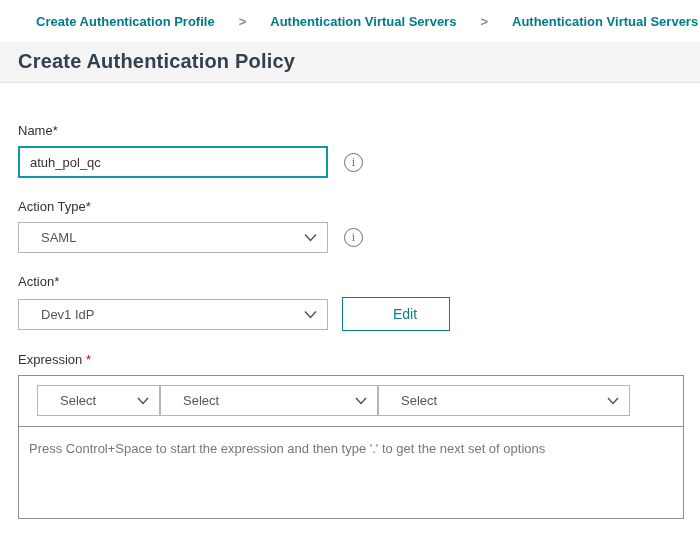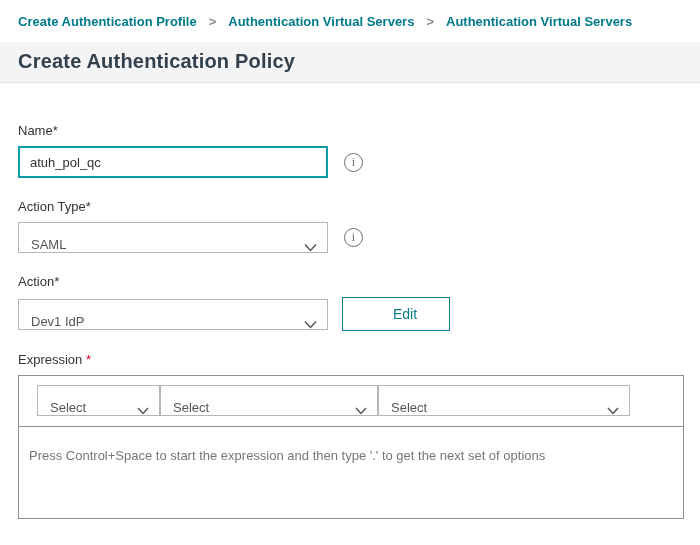--- a/index.html
+++ b/index.html
@@ -6,22 +6,22 @@
   html, body { width: 700px; height: 545px; }
   body {
     font-family: "Liberation Sans", sans-serif;
     background: #ffffff;
     overflow: hidden;
     color: #333;
   }
   .breadcrumb {
     display: flex;
     align-items: center;
-    gap: 12px;
-    padding: 14px 0 13px 18px;
+    gap: 24px;
+    padding: 14px 0 13px 36px;
     white-space: nowrap;
     overflow: hidden;
     width: 700px;
   }
   .crumb {
     color: #007b8a;
     font-weight: bold;
     font-size: 13px;
     text-decoration: none;
     cursor: pointer;
@@ -63,23 +63,23 @@
     color: #333;
     font-family: "Liberation Sans", sans-serif;
     outline: none;
   }
   .select {
     width: 310px;
     height: 31px;
     border: 1px solid #b5b5b5;
     background: #fff;
     display: flex;
-    align-items: flex-end;
+    align-items: center;
     justify-content: space-between;
-    padding: 0 10px 0 12px;
+    padding: 0 10px 0 22px;
     font-size: 13px;
     color: #555;
     cursor: pointer;
   }
   .chevron { flex: 0 0 auto; display: inline-flex; }
   .info-icon {
     width: 19px;
     height: 19px;
     border: 1.5px solid #6f6f6f;
     border-radius: 50%;
@@ -114,21 +114,21 @@
     display: flex;
     gap: 0;
     padding: 9px 10px 10px 18px;
   }
   .expr-select-1 { width: 123px; }
   .expr-select-2 { width: 218px; }
   .expr-select-3 { width: 252px; }
   .expr-textarea {
     border-top: 1px solid #8f8f8f;
     min-height: 92px;
-    padding: 21px 10px;
+    padding: 14px 10px;
     font-size: 13px;
     color: #777;
     cursor: text;
   }
 </style>
 </head>
 <body>
 
 <div>
 

